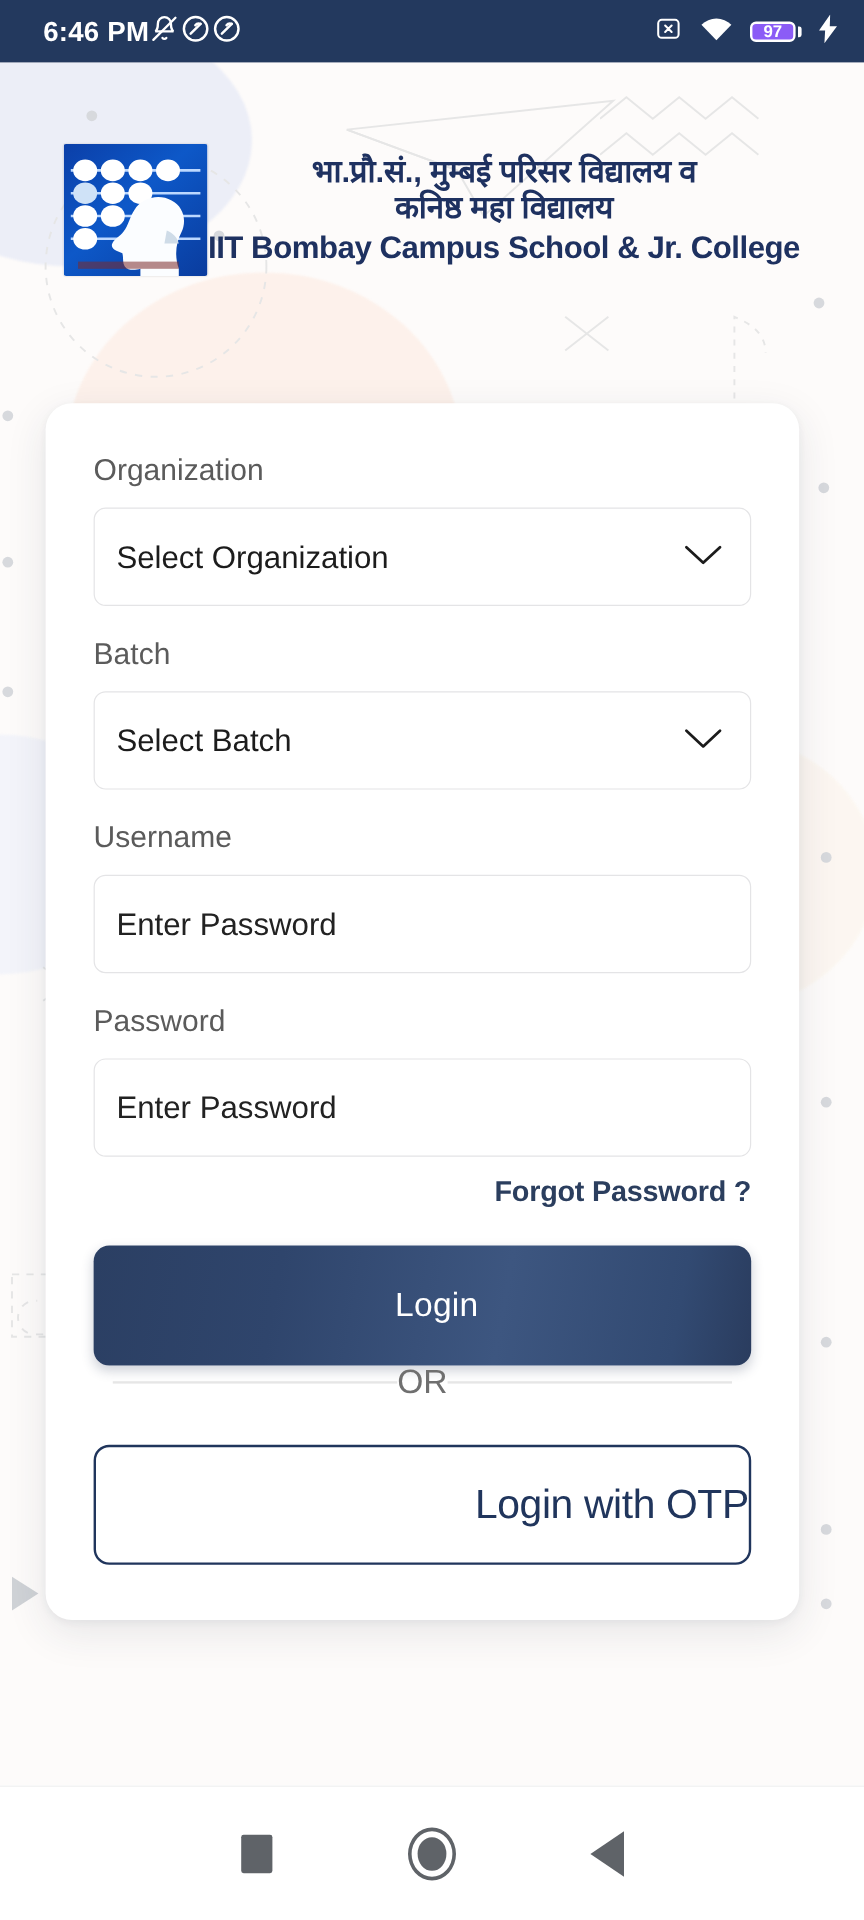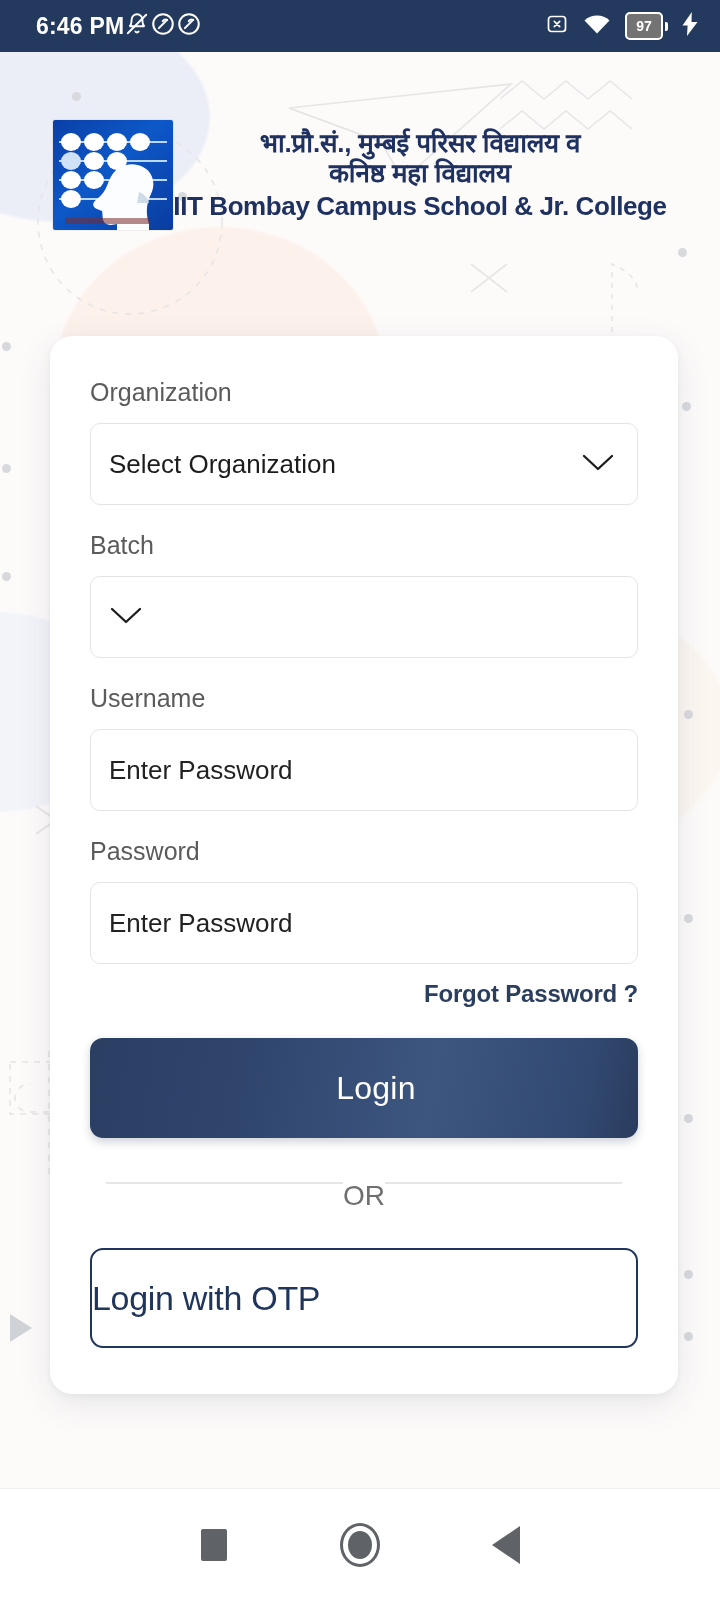--- a/index.html
+++ b/index.html
@@ -38,25 +38,25 @@
     color: #ffffff;
     font-size: 23px;
     font-weight: bold;
     letter-spacing: .2px;
     white-space: nowrap;
   }
   .sb-icon { display: block; }
 
   .battery-wrap { position: relative; display: flex; align-items: center; }
   .battery-body {
-    width: 38px; height: 28px;
+    width: 38px; height: 17px;
     border: 2px solid #ffffff;
     border-radius: 5px;
     display: flex; align-items: center; justify-content: center;
-    background: #737373;
+    background: #8b5cf6;
     overflow: hidden;
   }
   .battery-level-text {
     color: #ffffff;
     font-size: 14px;
     font-weight: bold;
     line-height: 1;
   }
   .battery-cap {
     width: 3px; height: 9px;
@@ -148,21 +148,21 @@
     font-weight: bold;
     line-height: 1.2;
     margin-top: 2px;
     letter-spacing: -.4px;
     white-space: nowrap;
   }
 
   
   #login-card {
     position: absolute;
-    top: 336px; left: 50px;
+    top: 336px; left: 38px;
     width: 628px;
     background: #ffffff;
     border-radius: 22px;
     box-shadow: 0 10px 34px rgba(40,50,70,.10), 0 2px 6px rgba(40,50,70,.05);
     padding: 44px 40px 46px 40px;
     z-index: 10;
   }
 
   .field-label {
     color: #5b5b5b;
@@ -210,49 +210,48 @@
     height: 100px;
     border-radius: 13px;
     background: linear-gradient(100deg, #2b3f63 0%, #2f456c 28%, #3d5680 62%, #324a72 88%, #2a3c5e 100%);
     display: flex;
     align-items: center;
     justify-content: center;
     box-shadow: 0 4px 10px rgba(35,50,80,.22);
   }
   #login-button-label {
     color: #ffffff;
-    font-size: 32px;
+    font-size: 28px;
     line-height: 1;
     letter-spacing: .2px;
     margin-left: 24px;
   }
 
   #or-row {
     display: flex;
-    align-items: flex-start;
-    margin-top: 44px;
+    align-items: center;
     margin-bottom: 38px;
     padding: 0 16px;
   }
   .or-line { flex: 1 1 auto; height: 1.5px; background: #e6e6e6; }
   #or-label {
     color: #6f6f6f;
     font-size: 28px;
     line-height: 1;
   }
 
   #otp-button {
     width: 548px;
     height: 100px;
     border-radius: 13px;
     border: 2px solid #20355c;
     background: #ffffff;
     display: flex;
     align-items: center;
-    justify-content: flex-start;
+    justify-content: flex-end;
   }
   #otp-button-label {
     color: #20355c;
     font-size: 34px;
     line-height: 1;
     letter-spacing: -.3px;
   }
 
   
   #nav-bar {
@@ -468,20 +467,21 @@
       <span class="control-text">Select Organization</span>
       <span class="chevron">
         <svg width="34" height="22" viewBox="0 0 34 22" fill="none" stroke="#1c1c1c" stroke-width="2.3" stroke-linecap="round" stroke-linejoin="round">
           <polyline points="3,5 17,18 31,5"></polyline>
         </svg>
       </span>
     </div>
 
     <div class="field-label">Batch</div>
     <div class="control">
+      <span class="control-text">Select Batch</span>
       <span class="chevron">
         <svg width="34" height="22" viewBox="0 0 34 22" fill="none" stroke="#1c1c1c" stroke-width="2.3" stroke-linecap="round" stroke-linejoin="round">
           <polyline points="3,5 17,18 31,5"></polyline>
         </svg>
       </span>
     </div>
 
     <div class="field-label">Username</div>
     <div class="control">
       <span class="control-text placeholder">Enter Password</span>

